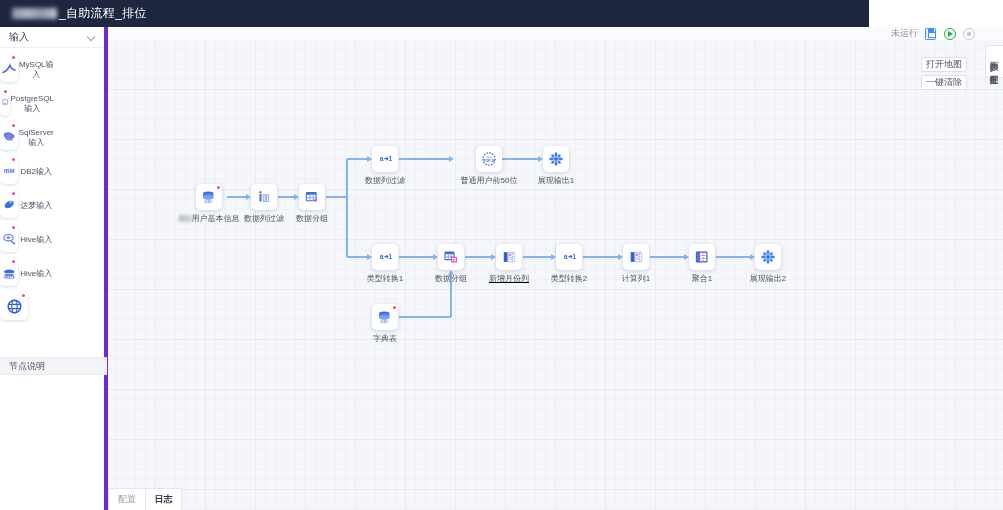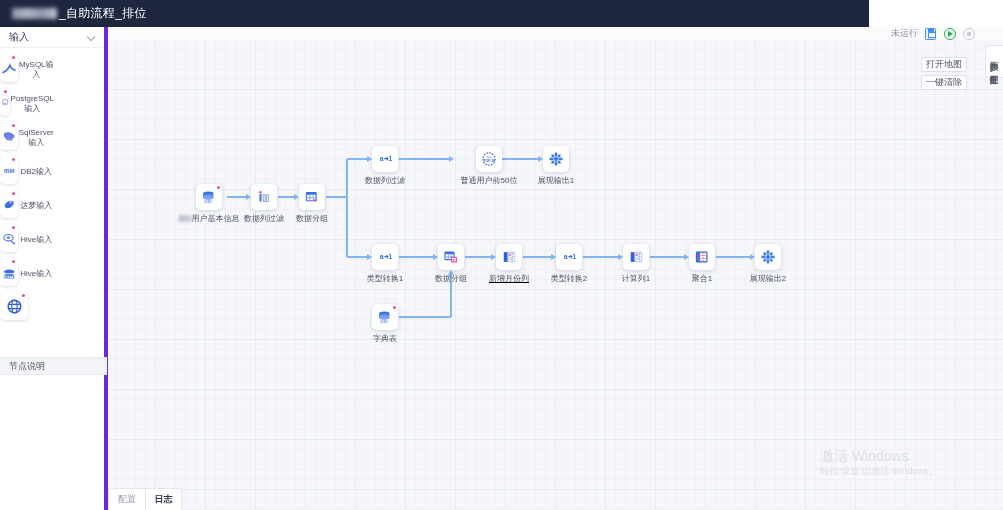--- a/index.html
+++ b/index.html
@@ -295,24 +295,20 @@
 
     <div class="cbtn b1">打开地图</div>
     <div class="cbtn b2">一键清除</div>
 
     <div class="rtabs">
       <div class="rtab">用户参数</div>
       <div class="rdiv"></div>
       <div class="rtab">任务配置</div>
     </div>
 
-    <div class="wm">
-      <div class="w1">激活 Windows</div>
-      <div class="w2">转到"设置"以激活 Windows。</div>
-    </div>
 
     <div id="edge-layer">
         <div class="edge eh" style="left: 119px; top: 169.2px; width: 20px;"></div>
         <div class="arrow" style="left: 138px; top: 166.8px;"></div>
         <div class="edge eh" style="left: 170px; top: 169.2px; width: 17px;"></div>
         <div class="arrow" style="left: 186px; top: 166.8px;"></div>
         <div class="edge eh" style="left: 218px; top: 169.2px; width: 21px;"></div>
         <div class="edge ev" style="left: 238.2px; top: 132px; height: 38px;"></div>
         <div class="edge eh" style="left: 239px; top: 131.2px; width: 21px;"></div>
         <div class="arrow" style="left: 259px; top: 128.8px;"></div>

